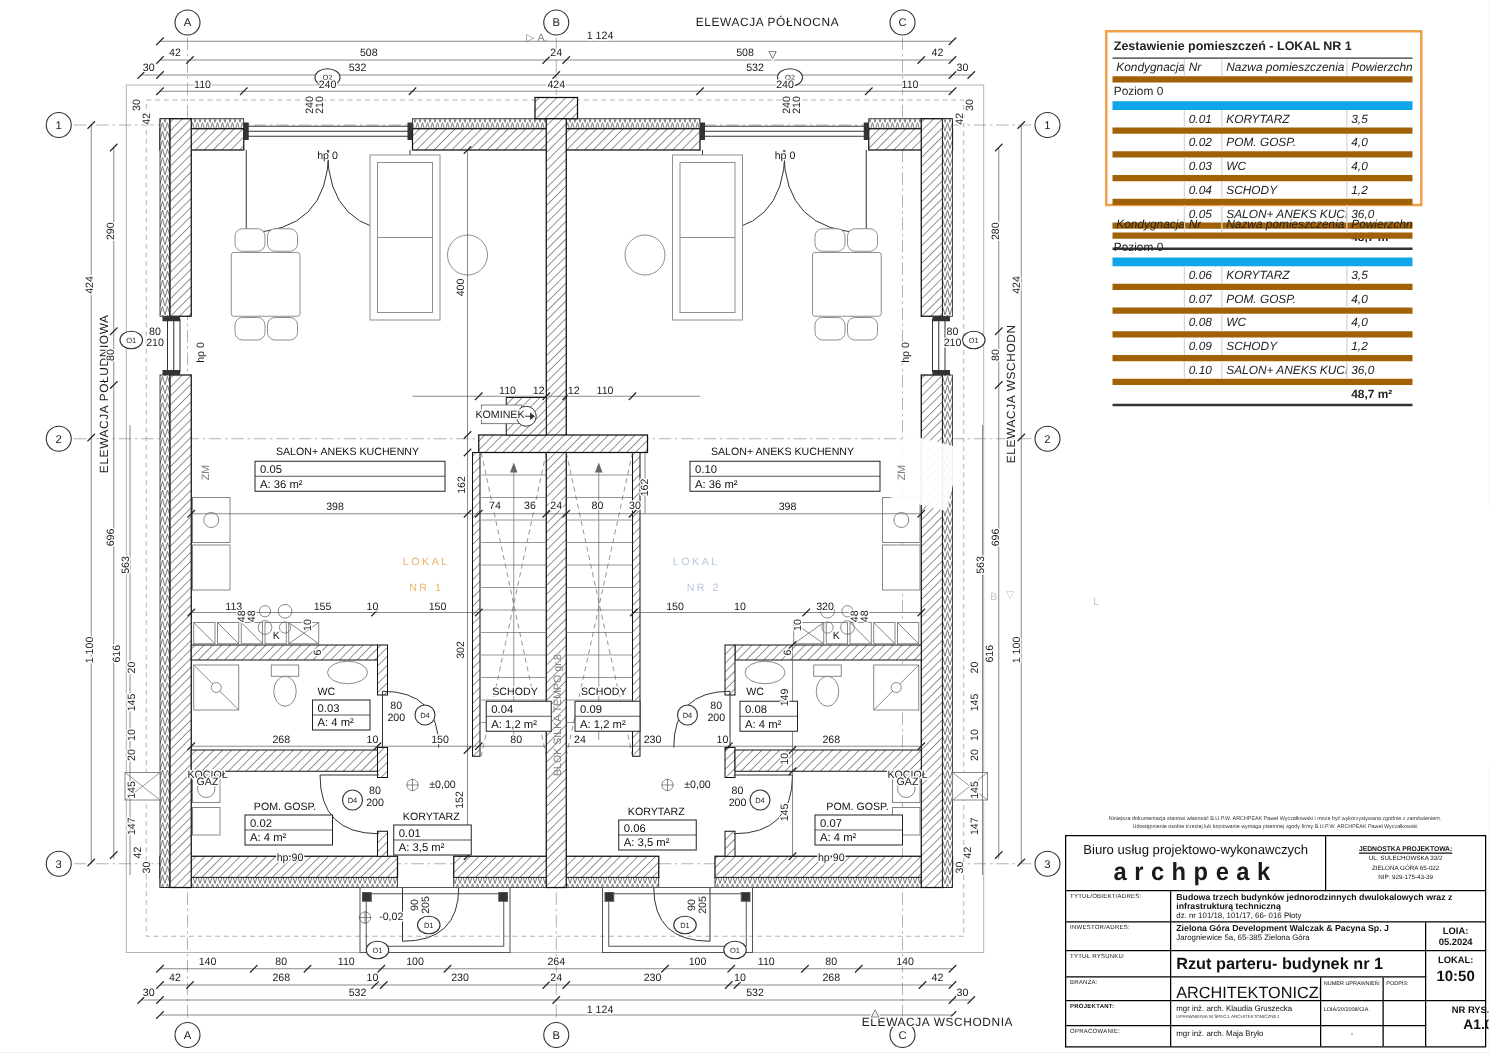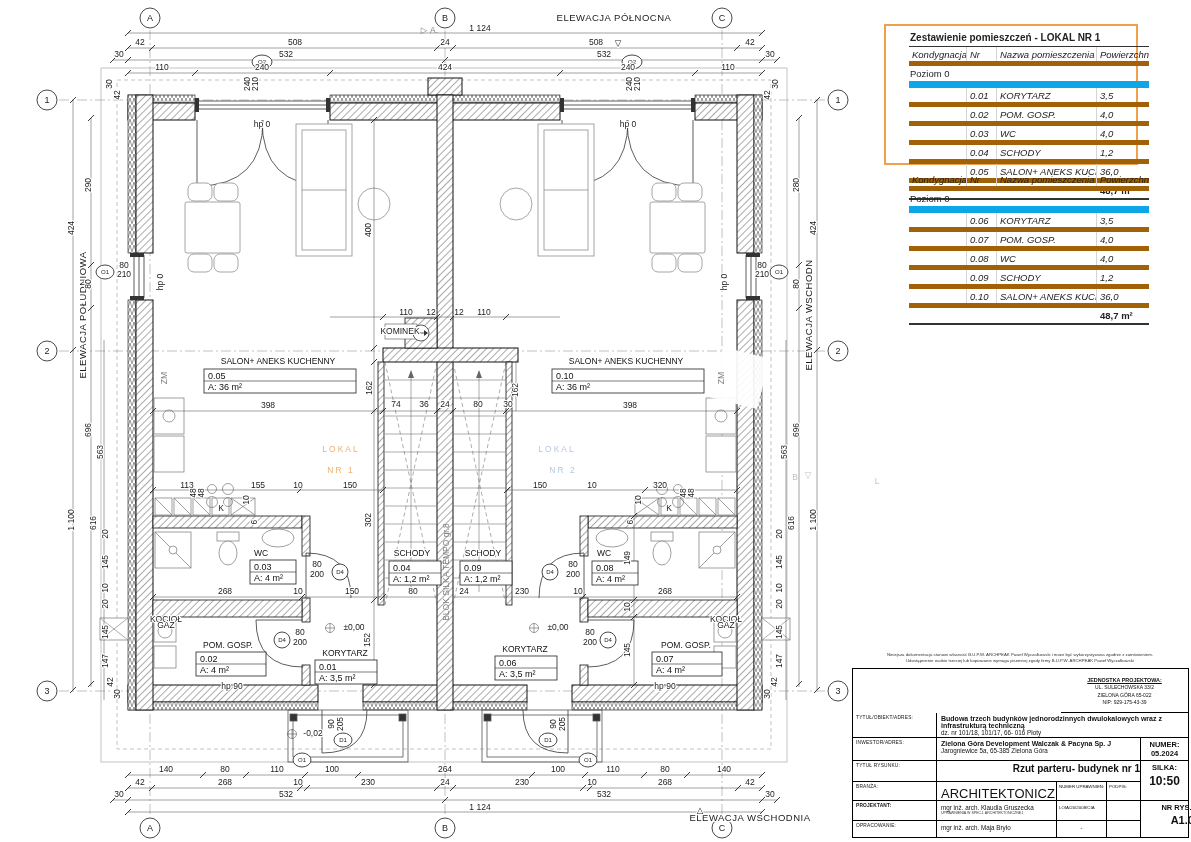--- a/index.html
+++ b/index.html
@@ -26,21 +26,21 @@
   .door{stroke:#333;stroke-width:.8;fill:none;}
   .stair{stroke:#666;stroke-width:.55;fill:none;}
   .dsh{stroke-dasharray:4 3;}
   .rbox{fill:#fff;stroke:#222;stroke-width:.8;}
   .bub{fill:#fff;stroke:#333;stroke-width:.9;}
   .win{stroke:#333;stroke-width:.8;}
 
   
   .panel{position:absolute;left:882px;top:0;width:309px;height:842px;background:#fff;}
   .hlbox{position:absolute;left:2px;top:24px;width:250px;height:137px;border:2px solid #f0a04a;}
-  .sched{position:absolute;left:8px;width:240px;font-size:9.5px;color:#222;margin-left:19px;}
+  .sched{position:absolute;left:8px;width:240px;font-size:9.5px;color:#222;}
   .sched .ttl{font-weight:bold;font-size:10px;border-bottom:1.4px solid #333;padding:2px 1px 3px 1px;}
   .srow{display:grid;grid-template-columns:58px 30px 100px 52px;border-bottom:5px solid #a16207;font-style:italic;}
   .srow>div{padding:1.5px 3px;border-right:1px solid #d5d5d5;white-space:nowrap;overflow:hidden;}
   .srow>div:last-child{border-right:none;}
   .lvl{padding:2px 1px;border-bottom:7px solid #0ea5e9;}
   .sumrow{display:grid;grid-template-columns:188px 52px;border-bottom:2px solid #333;}
   .sumrow>div{padding:2px 3px;font-weight:bold;}
 
   .tblock{position:absolute;left:-30px;top:668px;width:335px;height:168px;border:1.3px solid #000;background:#fff;}
   .tcell{position:absolute;box-sizing:border-box;border-right:.8px solid #000;border-bottom:.8px solid #000;overflow:hidden;}
@@ -801,20 +801,24 @@
           <div>48,7 m²</div>
         </div>
   </div>
 
   <div class="disc">
     <div>Niniejsza dokumentacja stanowi własność B.U.P.W. ARCHPEAK Paweł Wyczałkowski i może być wykorzystywana zgodnie z zamówieniem.</div>
     <div>Udostępnienie osobie trzeciej lub kopiowanie wymaga pisemnej zgody firmy B.U.P.W. ARCHPEAK Paweł Wyczałkowski</div>
   </div>
 
   <div class="tblock">
+    <div class="tcell" style="left:0;top:0;width:208px;height:44px;">
+      <div class="office">Biuro usług projektowo-wykonawczych</div>
+      <div class="logo">archpeak</div>
+    </div>
     <div class="tcell" style="left:208px;top:0;width:127px;height:44px;border-right:none;">
       <div class="junit">
         <div class="u1">JEDNOSTKA PROJEKTOWA:</div>
         <div>UL. SULECHOWSKA 33/2</div>
         <div>ZIELONA GÓRA 65-022</div>
         <div>NIP: 929-175-43-39</div>
       </div>
     </div>
 
     <div class="tcell lab" style="left:0;top:44px;width:84px;height:25px;">TYTUŁ/OBIEKT/ADRES:</div>
@@ -822,30 +826,30 @@
       <div class="bval">Budowa trzech budynków jednorodzinnych dwulokalowych wraz z infrastrukturą techniczną</div>
       <div class="bval2">dz. nr 101/18, 101/17, 66- 016 Płoty</div>
     </div>
 
     <div class="tcell lab" style="left:0;top:69px;width:84px;height:23px;">INWESTOR/ADRES:</div>
     <div class="tcell" style="left:84px;top:69px;width:204px;height:23px;">
       <div class="bval">Zielona Góra Development Walczak &amp; Pacyna Sp. J</div>
       <div class="bval2">Jarogniewice 5a, 65-385 Zielona Góra</div>
     </div>
     <div class="tcell bigr" style="left:288px;top:69px;width:47px;height:23px;border-right:none;">
-      <div class="l1">NUMER:</div>
+      <div class="l1">LOIA:</div>
       <div class="l1" style="padding-top:0;">05.2024</div>
     </div>
 
     <div class="tcell lab" style="left:0;top:92px;width:84px;height:21px;">TYTUŁ RYSUNKU:</div>
     <div class="tcell" style="left:84px;top:92px;width:204px;height:21px;">
-      <div class="bval" style="font-size:10px;text-align:right;">Rzut parteru- budynek nr 1</div>
+      <div class="bval" style="font-size:13px;">Rzut parteru- budynek nr 1</div>
     </div>
     <div class="tcell bigr" style="left:288px;top:92px;width:47px;height:40px;border-right:none;">
-      <div class="l1">SILKA:</div>
+      <div class="l1">LOKAL:</div>
       <div class="l2">10:50</div>
     </div>
 
     <div class="tcell lab" style="left:0;top:113px;width:84px;height:19px;">BRANŻA:</div>
     <div class="tcell nval" style="left:84px;top:113px;width:120px;height:19px;">ARCHITEKTONICZNA</div>
     <div class="tcell tiny" style="left:204px;top:113px;width:50px;height:19px;">NUMER UPRAWNIEŃ:</div>
     <div class="tcell tiny" style="left:254px;top:113px;width:34px;height:19px;">PODPIS:</div>
 
     <div class="tcell lab" style="left:0;top:132px;width:84px;height:20px;font-weight:bold;">PROJEKTANT:</div>
     <div class="tcell" style="left:84px;top:132px;width:120px;height:20px;">

